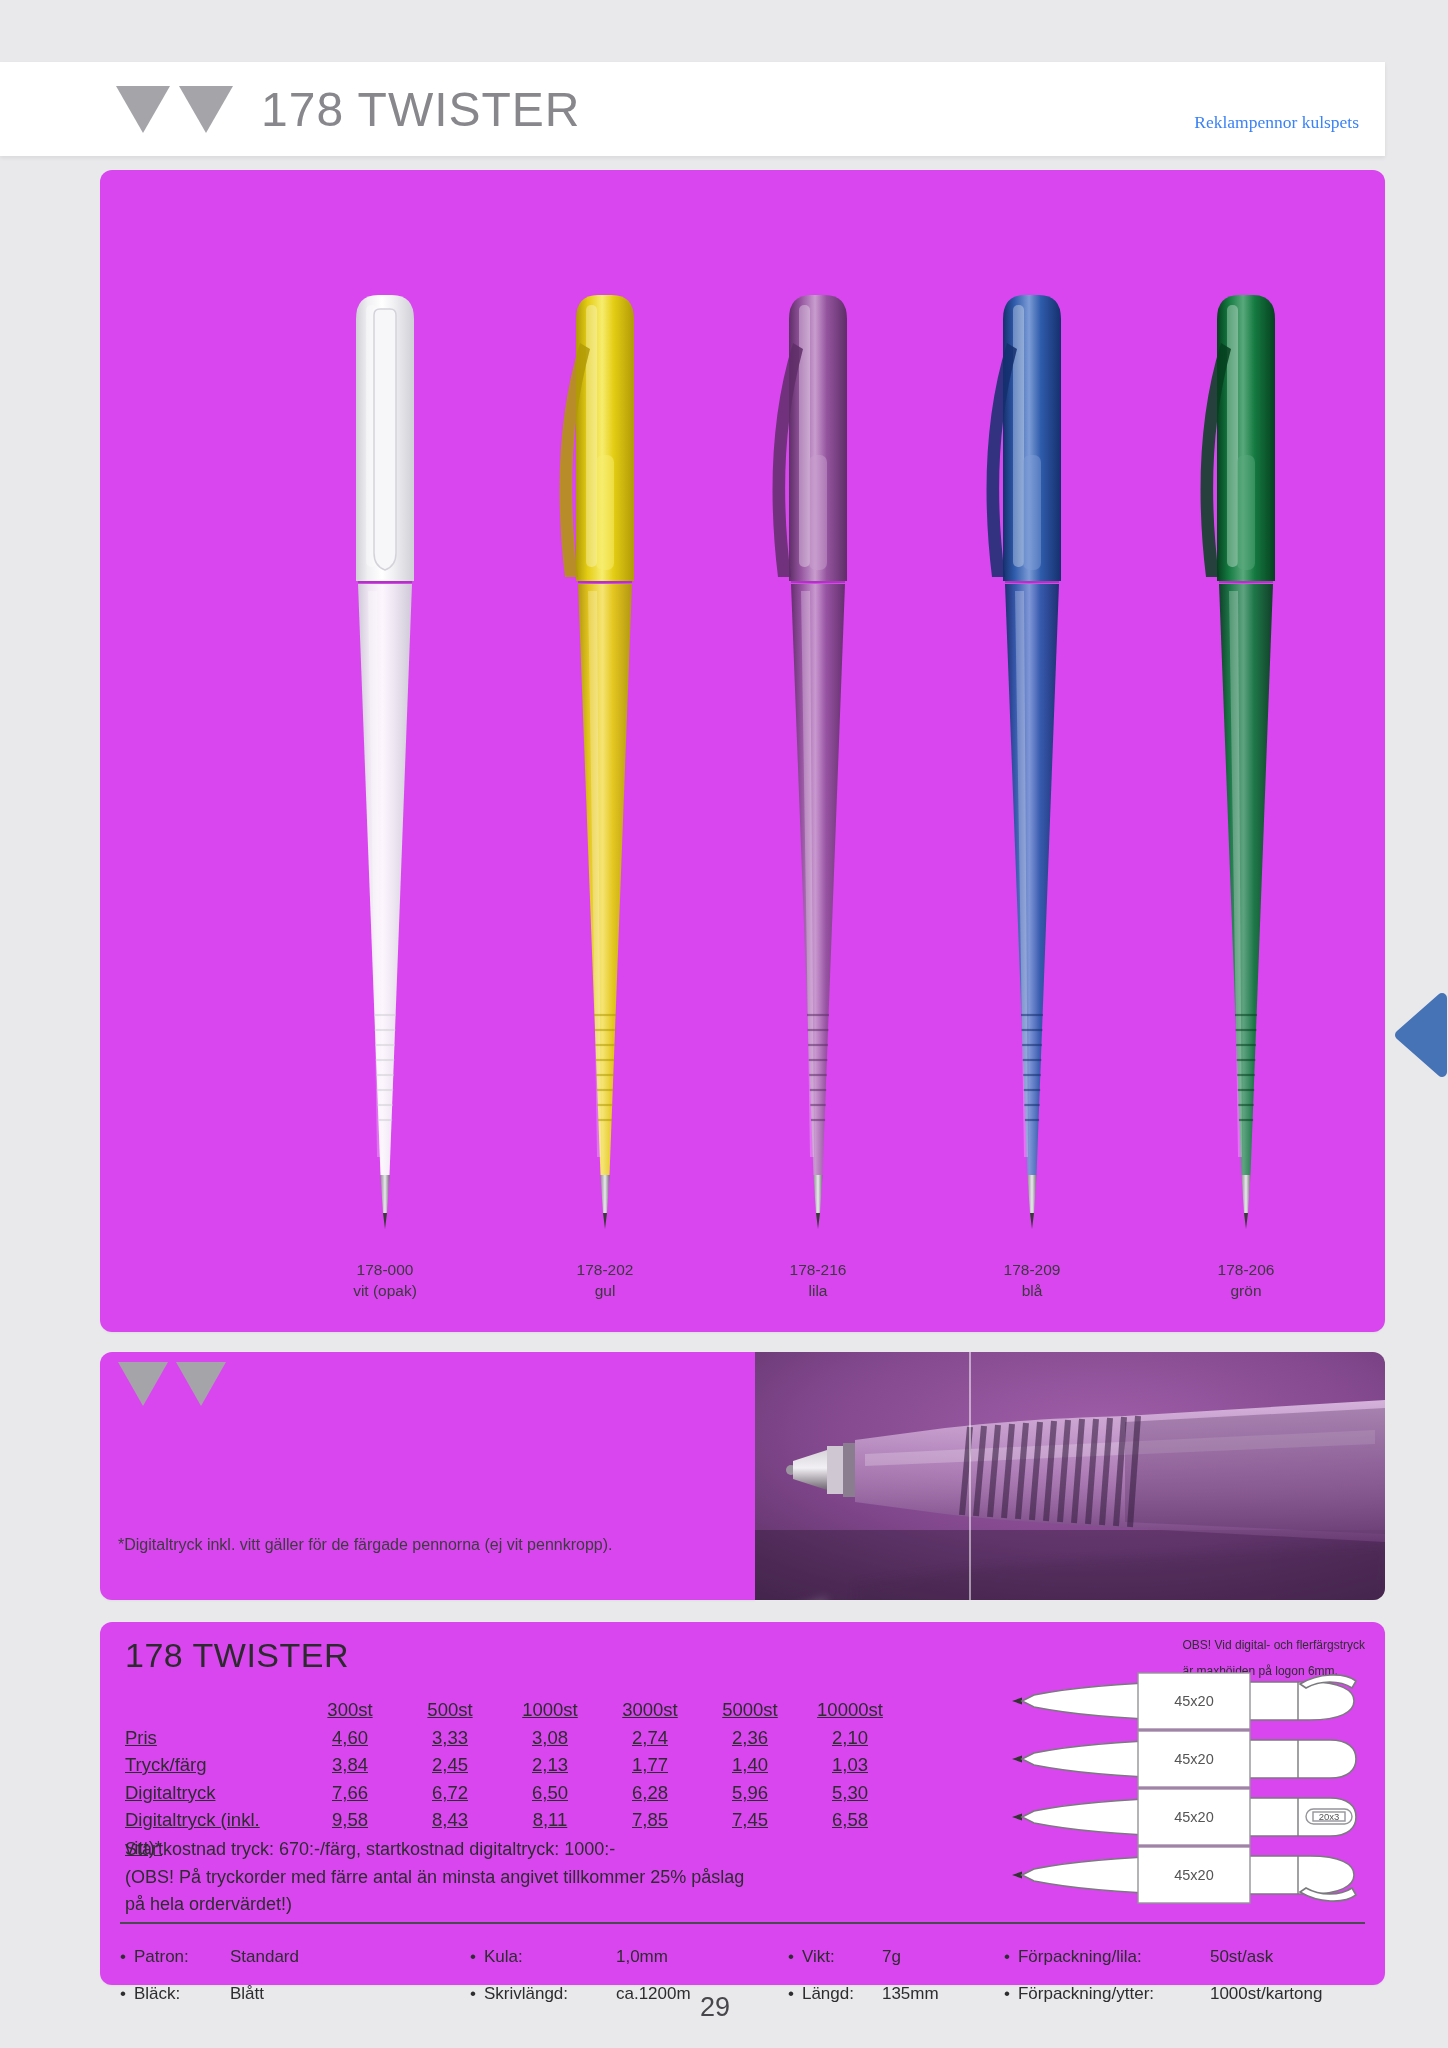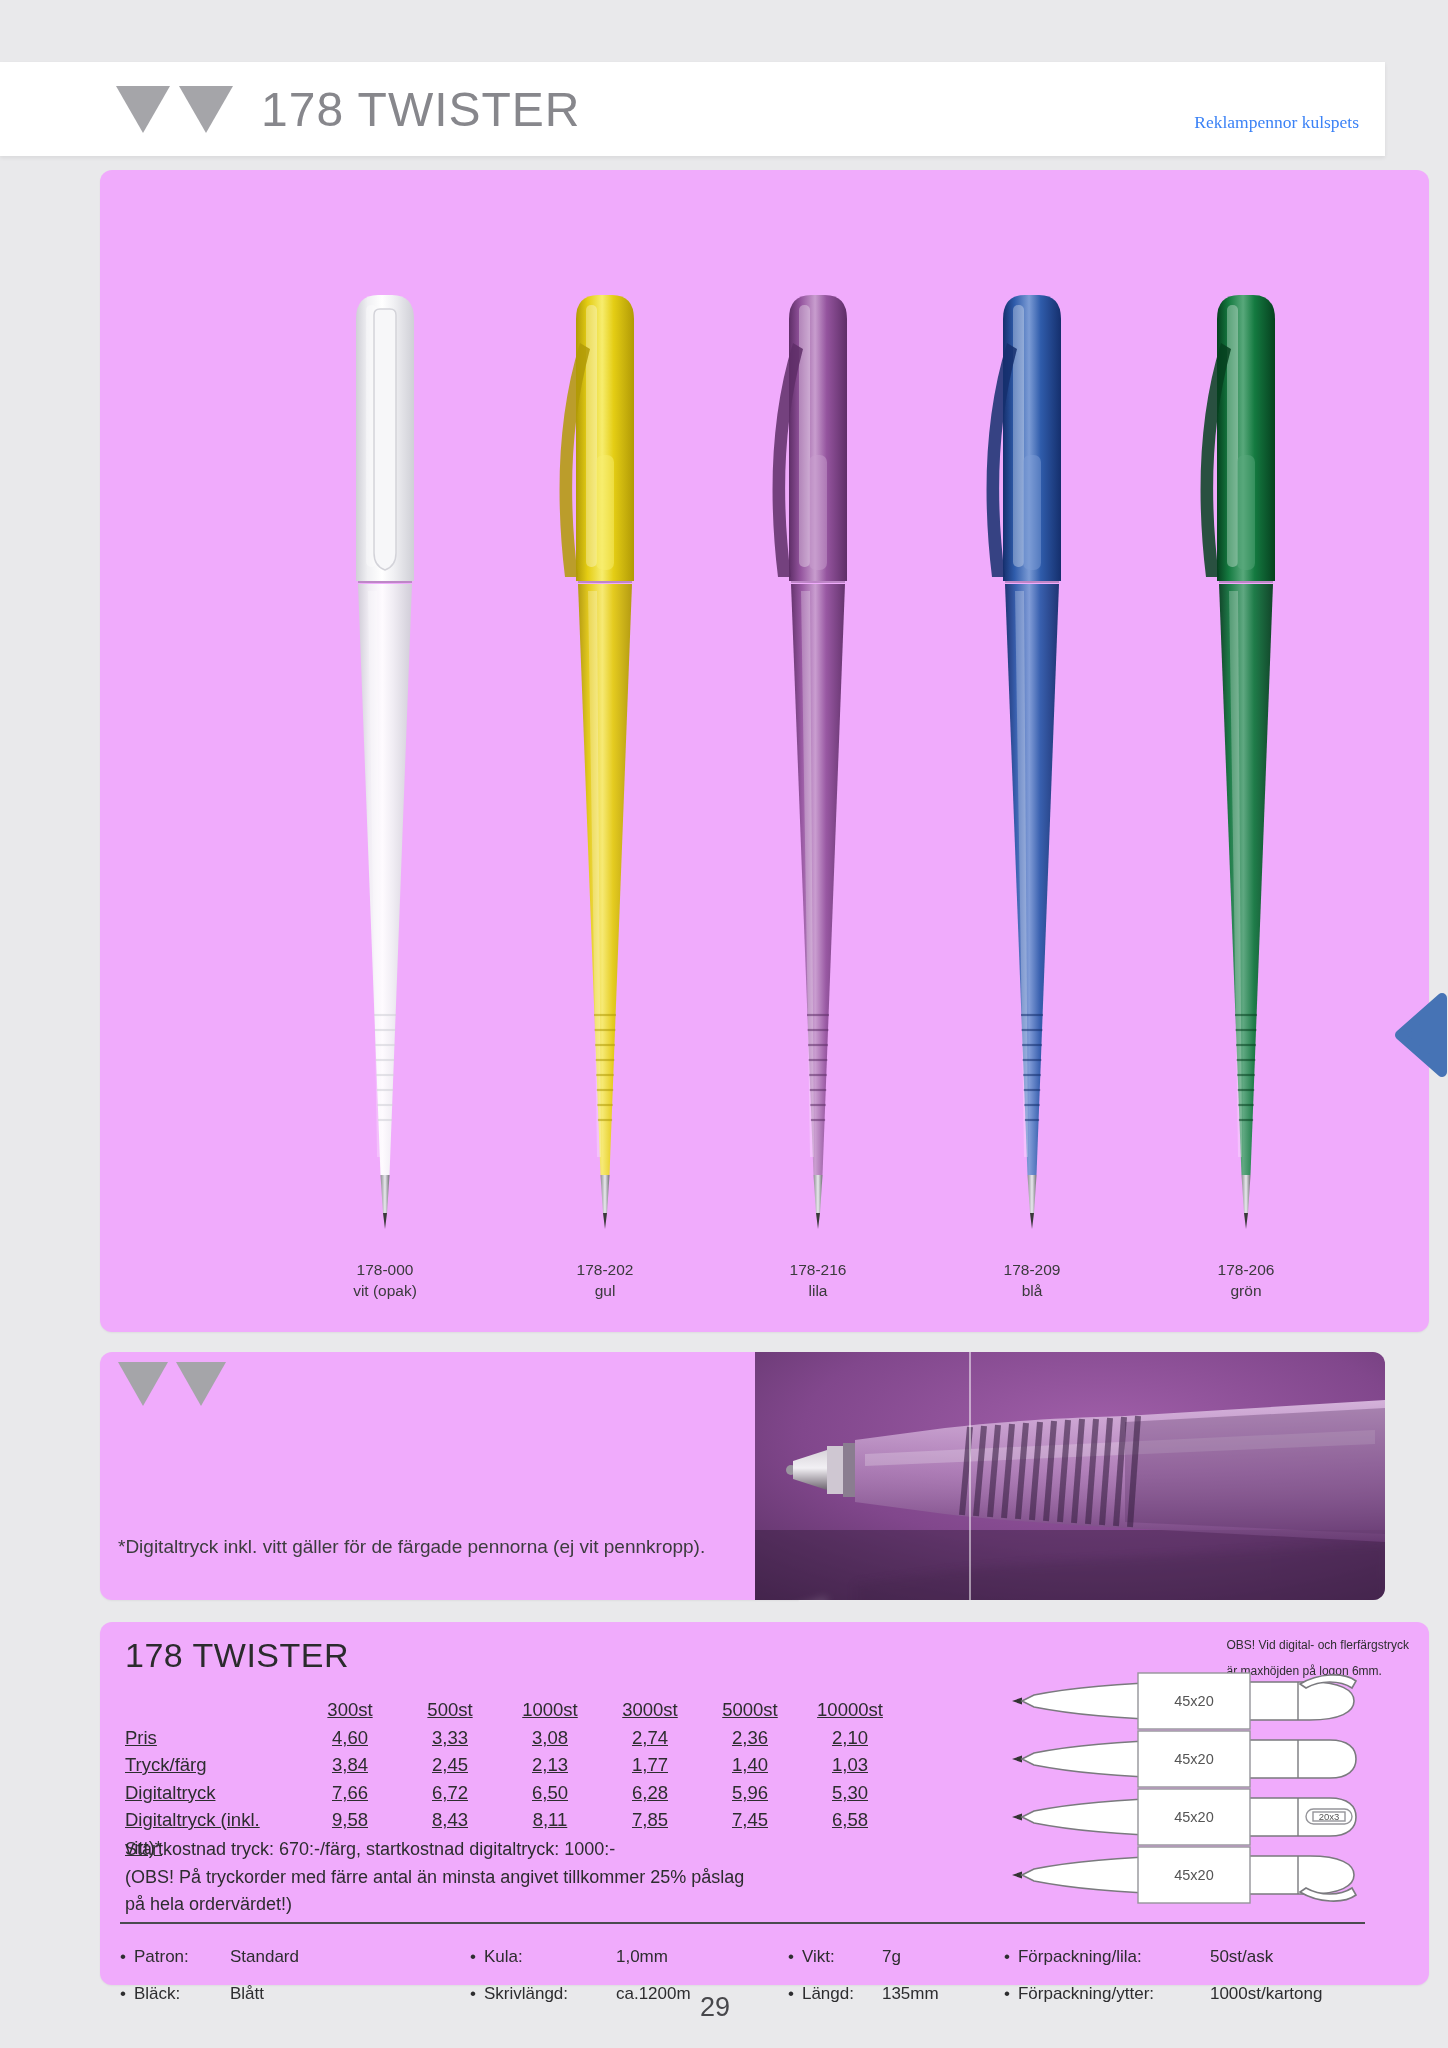--- a/index.html
+++ b/index.html
@@ -16,36 +16,36 @@
     display:flex;align-items:center;
     box-shadow:0 2px 4px rgba(0,0,0,.07);
   }
   .tri{width:0;height:0;border-left:27px solid transparent;border-right:27px solid transparent;
        border-top:47px solid #a5a5a9;}
   .tri.small{border-left-width:25px;border-right-width:25px;border-top-width:44px;}
   .header-tris{display:flex;gap:9px;margin-left:116px;}
   .page-title{font-size:48px;color:#87878c;letter-spacing:1px;margin-left:28px;font-weight:400;}
   .category-label{margin-left:auto;margin-right:26px;font-size:17.5px;color:#3b82f6;margin-top:26px;font-family:Liberation Serif, serif;}
   
-  .panel{background:#f0abfc;border-radius:12px;box-shadow:0 1px 2px rgba(0,0,0,.05);padding-left:44px;}
+  .panel{background:#d946ef;border-radius:12px;box-shadow:0 1px 2px rgba(0,0,0,.05);}
   .pens-panel{left:100px;top:170px;width:1285px;height:1162px;}
   .desc-panel{left:100px;top:1352px;width:655px;height:248px;border-radius:12px 0 0 12px;}
   .photo-panel{left:755px;top:1352px;width:630px;height:248px;border-radius:0 12px 12px 0;overflow:hidden;}
   .pricing-panel{left:100px;top:1622px;width:1285px;height:363px;}
   
   .pen{position:absolute;top:115px;width:130px;}
   .pen svg{display:block;}
   .pen-label{position:absolute;top:974px;left:-15px;width:160px;text-align:center;
              font-size:15.5px;line-height:21px;color:#3a3a3c;}
   .pen--opaque .clip-side, .pen--opaque .plunger{display:none;}
   .pen--clip .clip-front{display:none;}
   
   .desc-tris{position:absolute;left:18px;top:10px;display:flex;gap:8px;}
   .desc-text{position:absolute;left:145px;top:10px;width:498px;font-size:19.5px;line-height:28px;color:#3c3c3e;}
-  .desc-footnote{position:absolute;left:18px;top:184px;font-size:19px;color:#3c3c3e;}
+  .desc-footnote{position:absolute;left:18px;top:184px;font-size:16px;color:#3c3c3e;}
   
   .pricing-title{position:absolute;left:25px;top:14px;font-size:34px;color:#2b2b2d;letter-spacing:.5px;}
   .max-note{position:absolute;right:20px;top:10px;font-size:12px;line-height:26px;color:#2e2e30;}
   .price-table{position:absolute;left:25px;top:74px;display:grid;
                grid-template-columns:175px repeat(6,100px);font-size:18.5px;line-height:27.5px;text-decoration:underline;}
   .price-table .num{text-align:center;}
   .price-table .lbl{text-align:left;}
   .notes{position:absolute;left:25px;top:214px;font-size:18px;line-height:27.5px;color:#2d2d2f;}
   .rule{position:absolute;left:20px;top:300px;width:1245px;height:2px;background:#4b4b4f;}
   .specs{position:absolute;left:20px;top:311px;display:grid;

